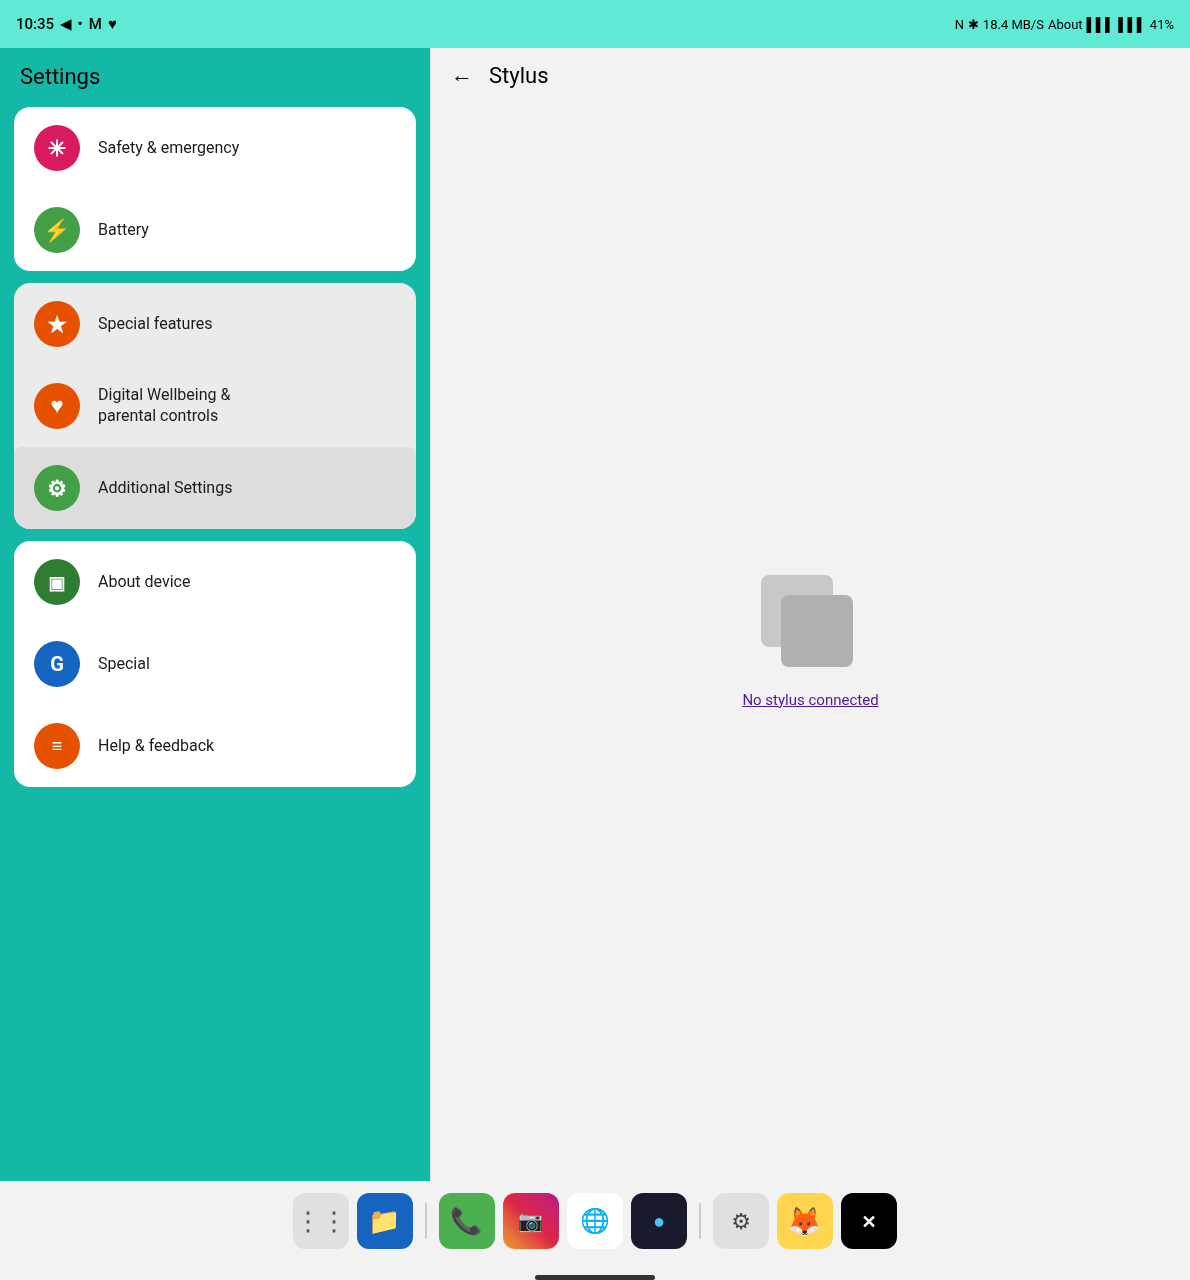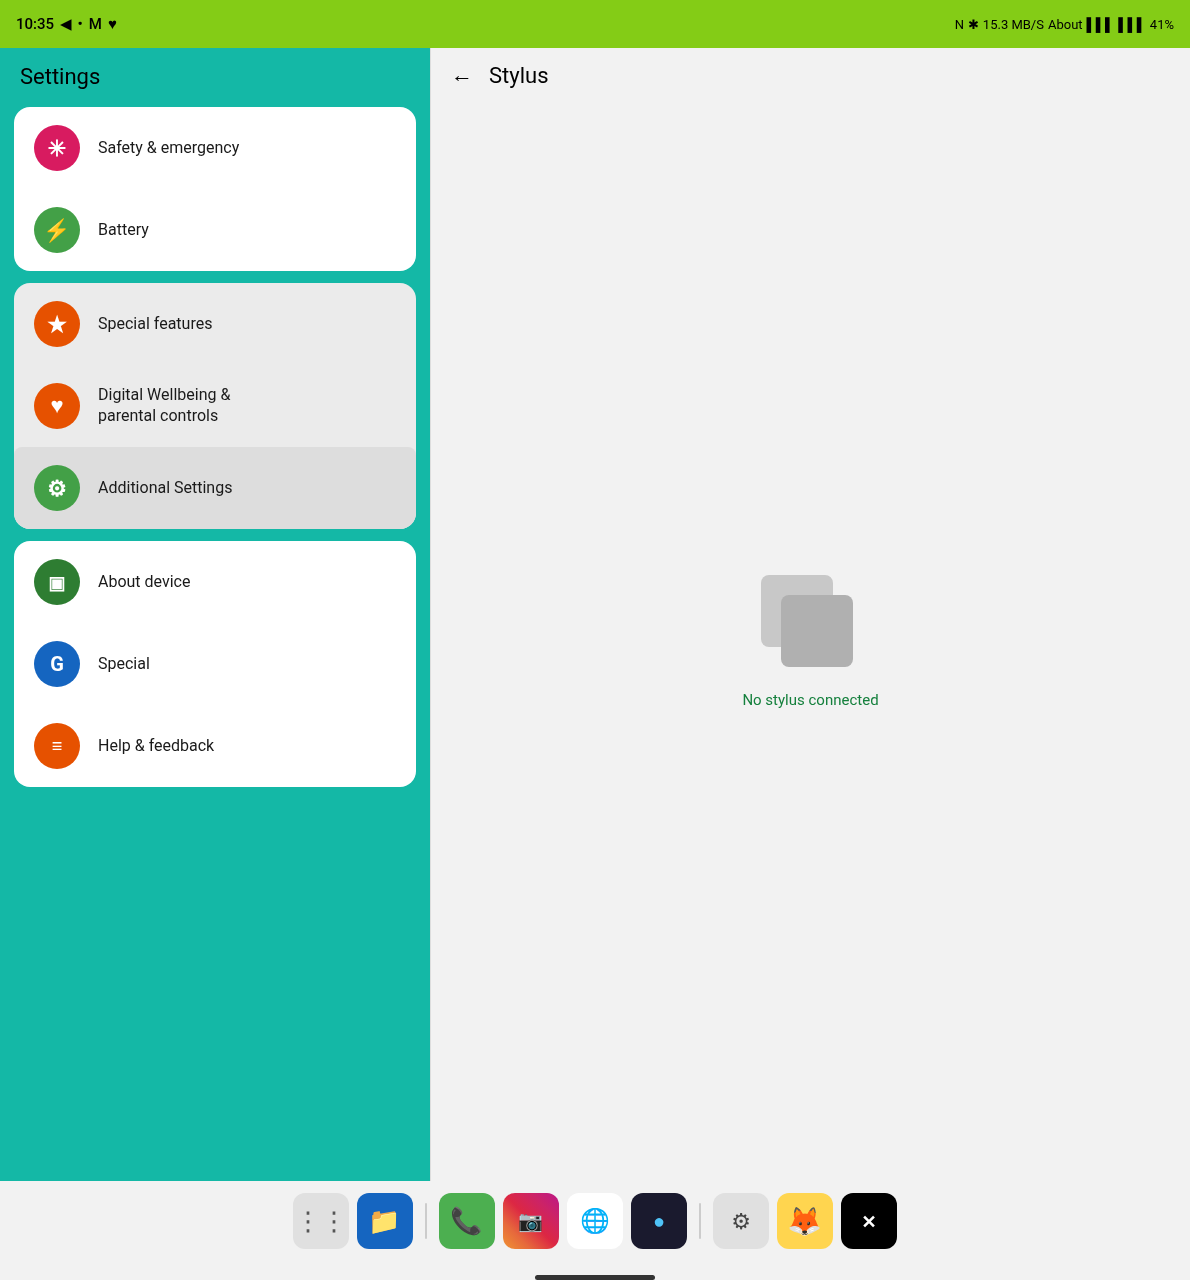--- a/index.html
+++ b/index.html
@@ -12,21 +12,21 @@
       display: flex;
       flex-direction: column;
     }
 
     
     .status-bar {
       display: flex;
       justify-content: space-between;
       align-items: center;
       padding: 8px 16px;
-      background: #84cc16;
+      background: #5eead4;
       height: 48px;
       flex-shrink: 0;
     }
     .status-left {
       display: flex;
       align-items: center;
       gap: 6px;
       font-size: 15px;
       font-weight: 500;
     }
@@ -161,21 +161,22 @@
       width: 72px;
       height: 72px;
       background: #b0b0b0;
       border-radius: 8px;
       top: 20px;
       left: 30px;
     }
 
     .no-stylus-text {
       font-size: 15px;
-      color: #15803d;
+      color: #4c1d95;
+      text-decoration: underline;
     }
 
     
     .bottom-nav {
       height: 90px;
       background: #f2f2f2;
       display: flex;
       align-items: center;
       justify-content: center;
       gap: 0;
@@ -242,21 +243,21 @@
   <div class="status-left">
     <span>10:35</span>
     <span>◀</span>
     <span>•</span>
     <span>M</span>
     <span>♥</span>
   </div>
   <div class="status-right">
     <span>N</span>
     <span>✱</span>
-    <span>15.3 MB/S</span>
+    <span>18.4 MB/S</span>
     <span>About</span>
     <span>▌▌▌</span>
     <span>▌▌▌</span>
     <span>41%</span>
   </div>
 </div>
 
 <div class="main-content">
 
   <div class="left-panel">

